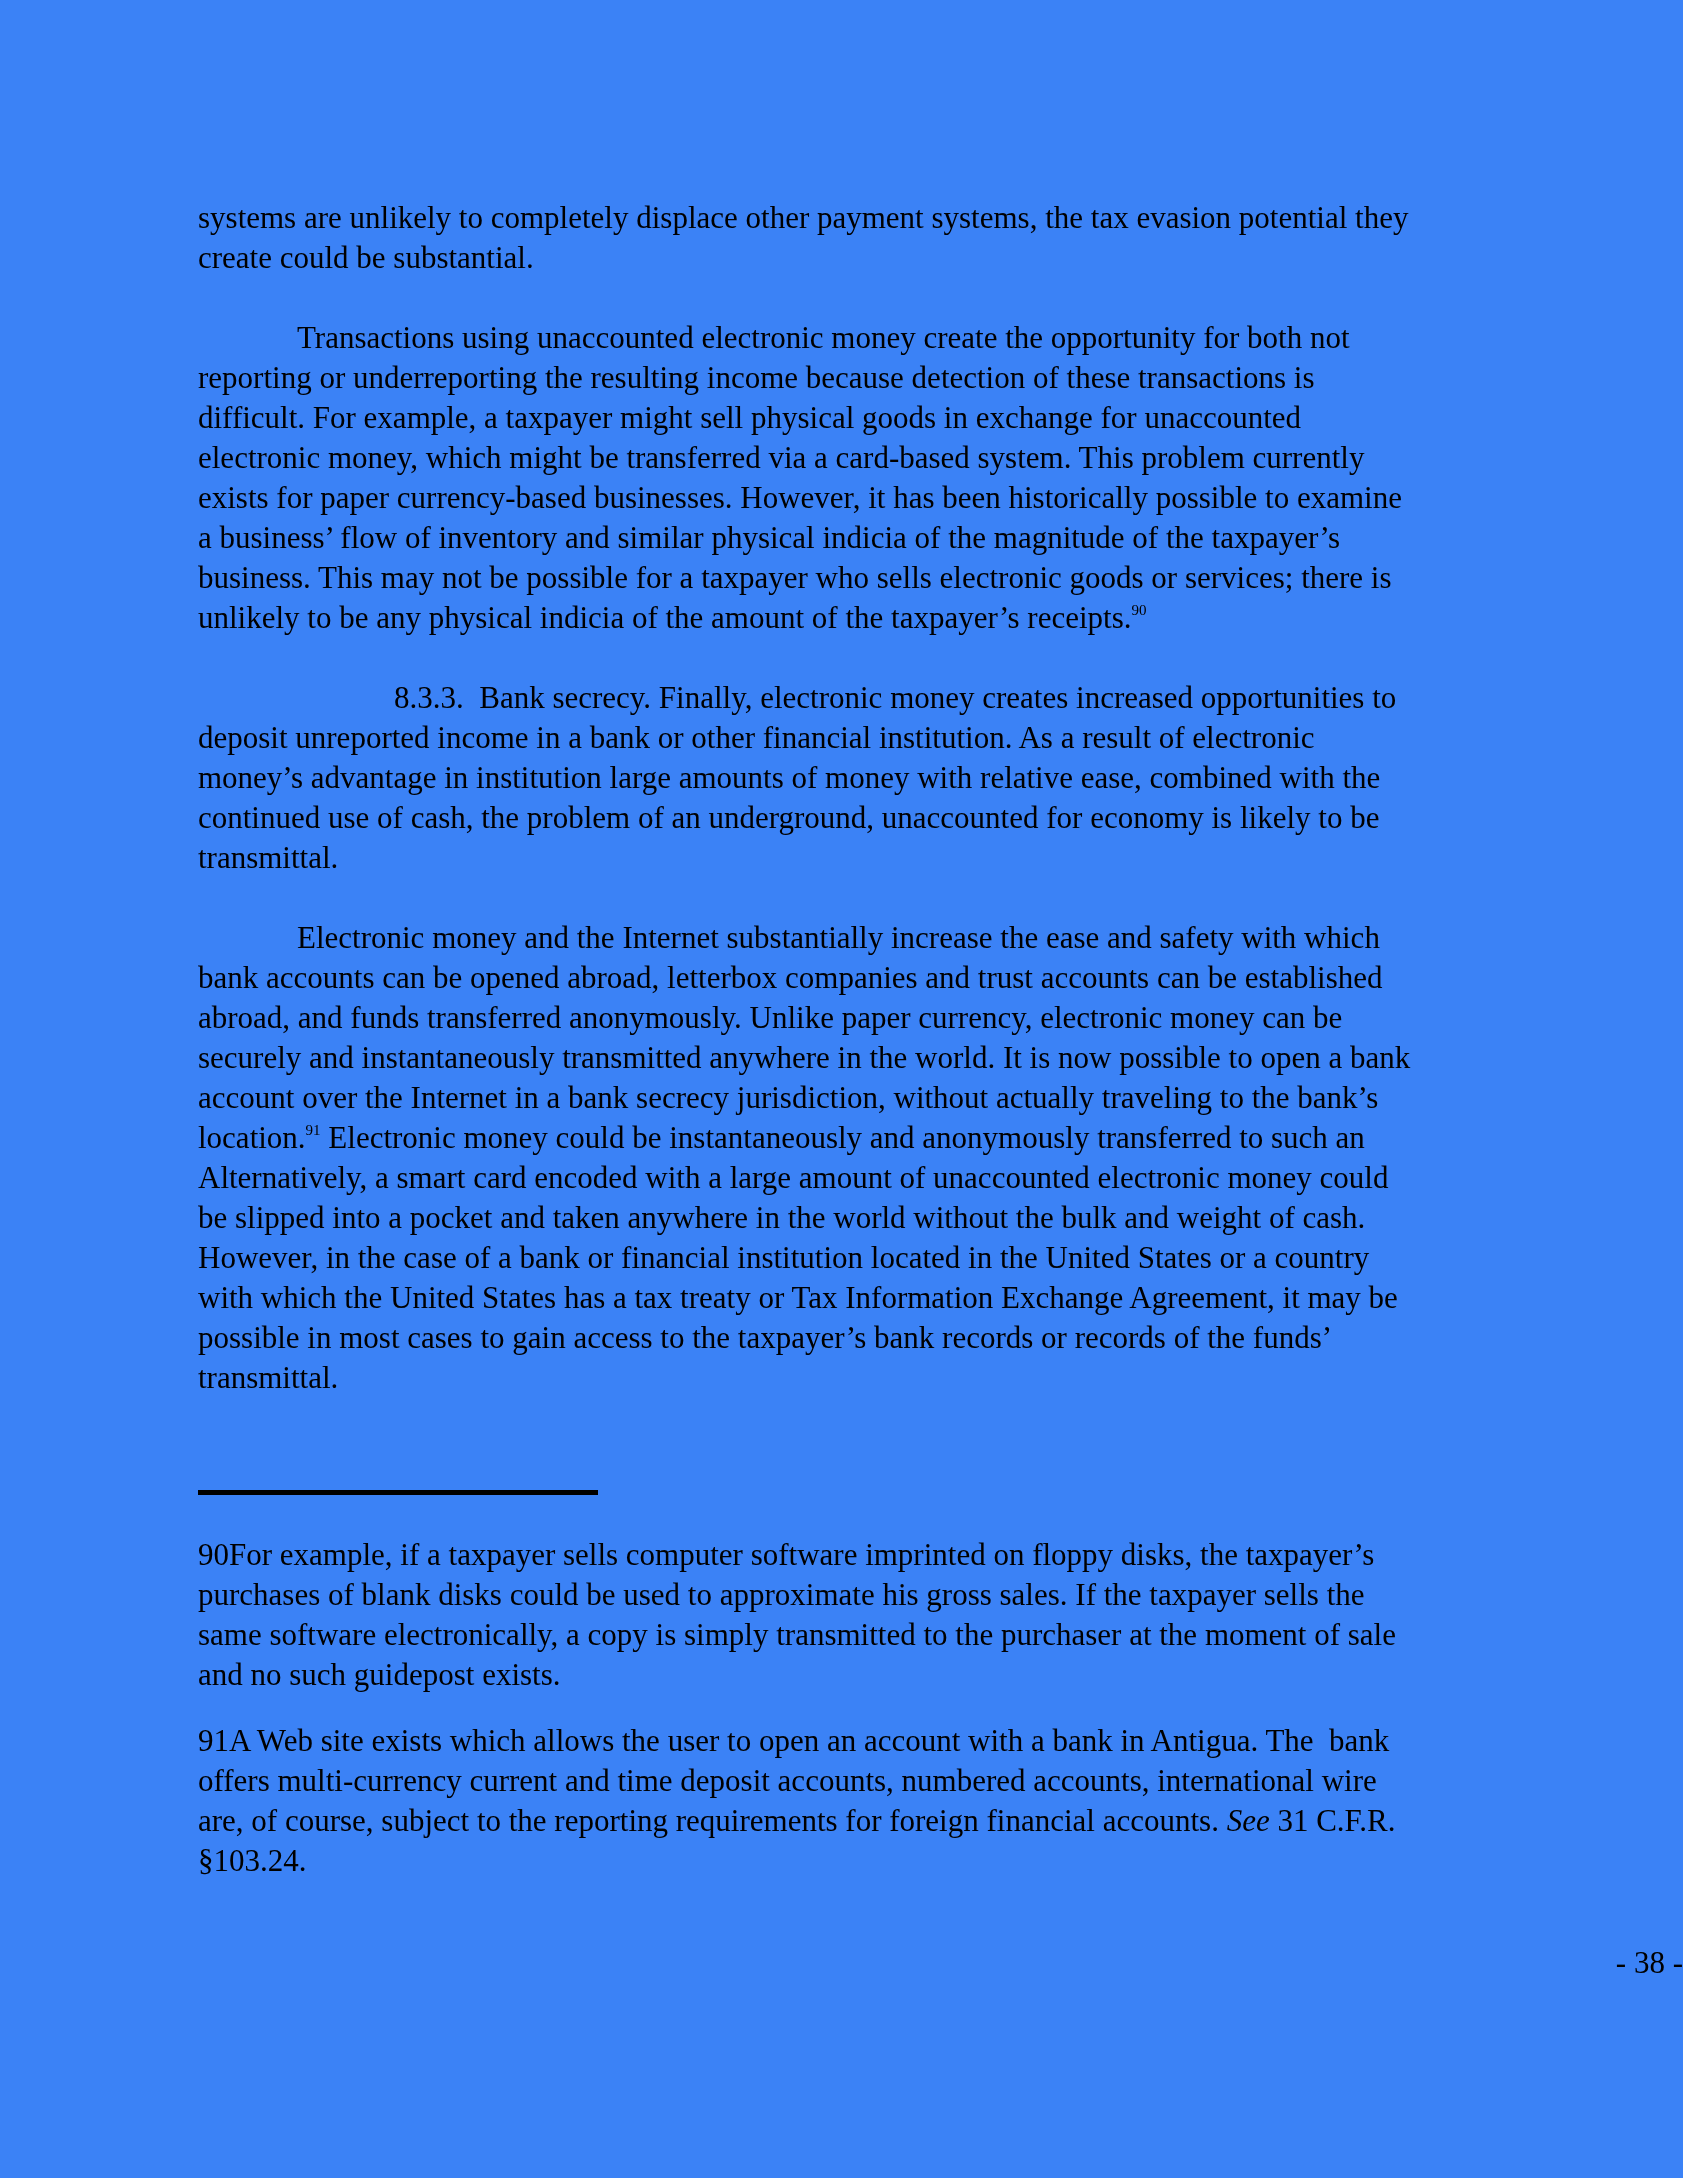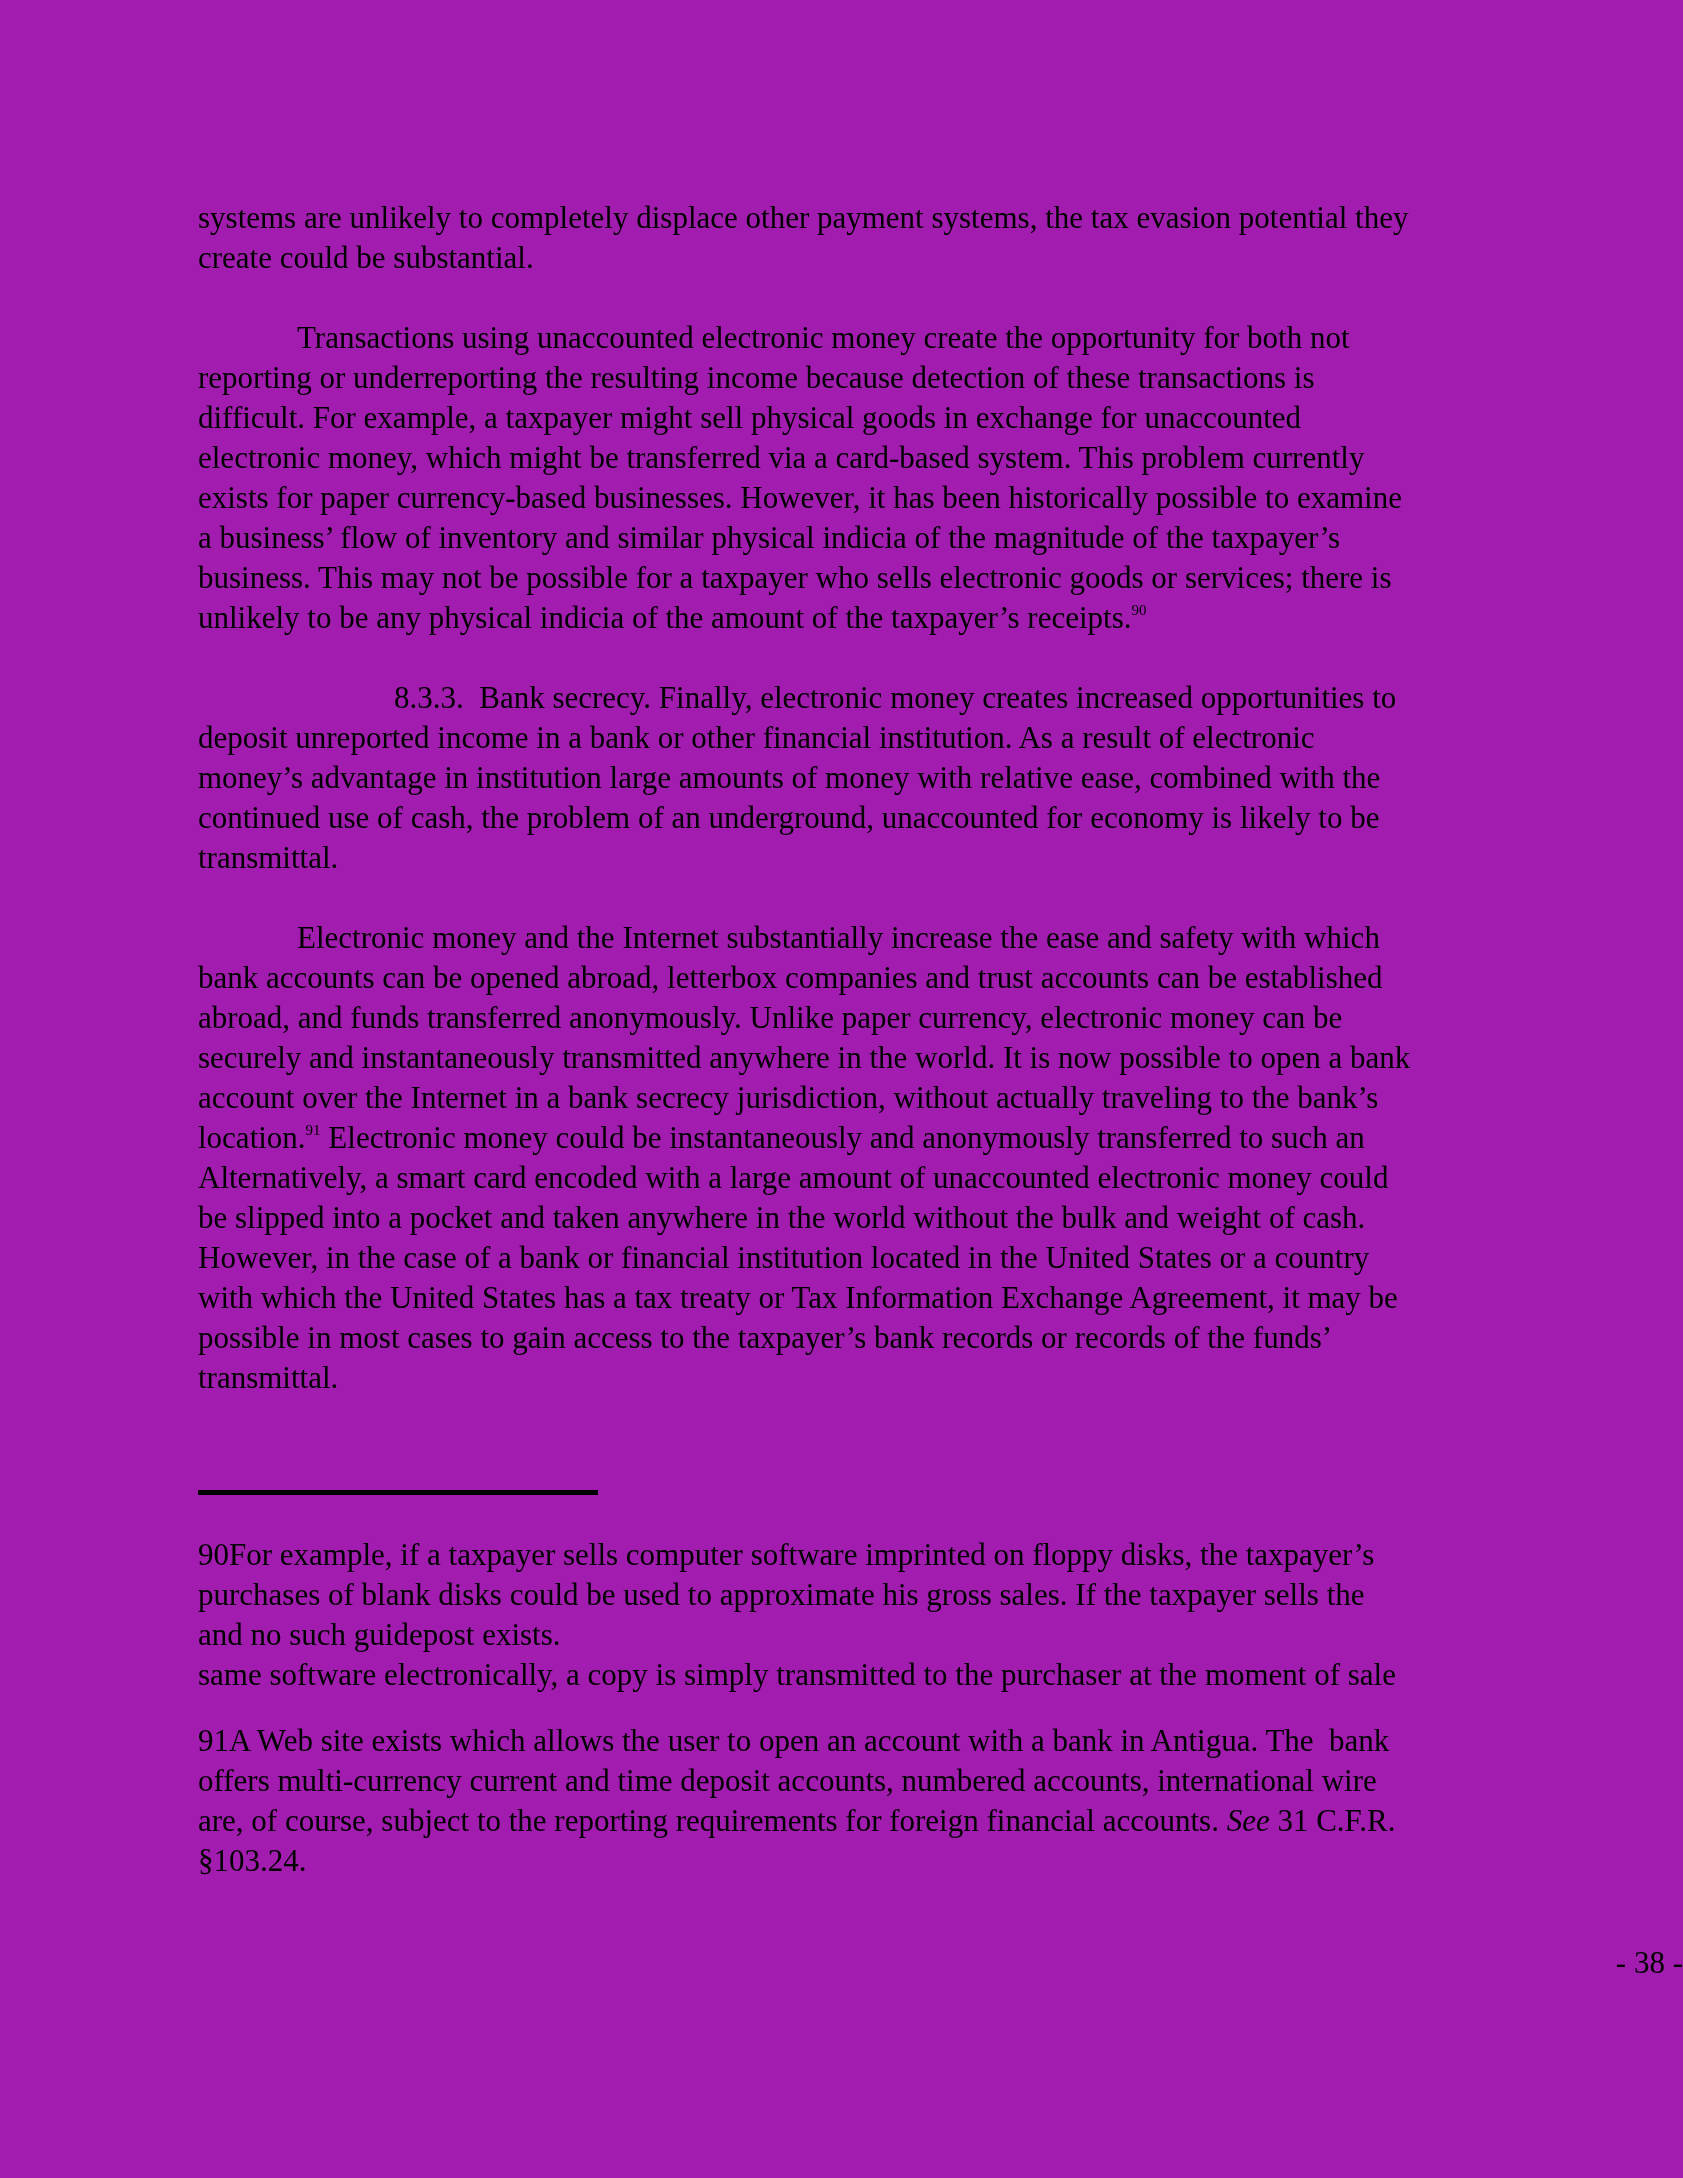--- a/index.html
+++ b/index.html
@@ -2,21 +2,21 @@
 <html><head>
 <meta charset="utf-8">
 <style>
   html, body { margin: 0; padding: 0; }
   body { background: #ffffff; }
 
   .page {
     position: relative;
     width: 1683px;
     height: 2178px;
-    background: #a21caf;
+    background: #3b82f6;
     color: #000000;
     font-family: "Liberation Serif", "DejaVu Serif", serif;
     font-size: 31px;
     overflow: hidden;
   }
 
   .body-text {
     position: absolute;
     left: 198px;
     top: 198px;
@@ -112,22 +112,22 @@
         <div class="ln">with which the United States has a tax treaty or Tax Information Exchange Agreement, it may be</div>
         <div class="ln">possible in most cases to gain access to the taxpayer’s bank records or records of the funds’</div>
         <div class="ln">transmittal.</div>
       </div>
     </div>
   <div class="fn-rule"></div>
   <div class="footnotes" id="footnotes">
       <div class="para">
         <div class="ln">90For example, if a taxpayer sells computer software imprinted on floppy disks, the taxpayer’s</div>
         <div class="ln">purchases of blank disks could be used to approximate his gross sales. If the taxpayer sells the</div>
+        <div class="ln">same software electronically, a copy is simply transmitted to the purchaser at the moment of sale</div>
         <div class="ln">and no such guidepost exists.</div>
-        <div class="ln">same software electronically, a copy is simply transmitted to the purchaser at the moment of sale</div>
       </div>
       <div class="para">
         <div class="ln">91A Web site exists which allows the user to open an account with a bank in Antigua. The&nbsp; bank</div>
         <div class="ln">offers multi-currency current and time deposit accounts, numbered accounts, international wire</div>
         <div class="ln">are, of course, subject to the reporting requirements for foreign financial accounts. <i>See</i> 31 C.F.R.</div>
         <div class="ln">§103.24.</div>
       </div>
     </div>
   <div class="page-number">- 38 -</div>
 </div>

